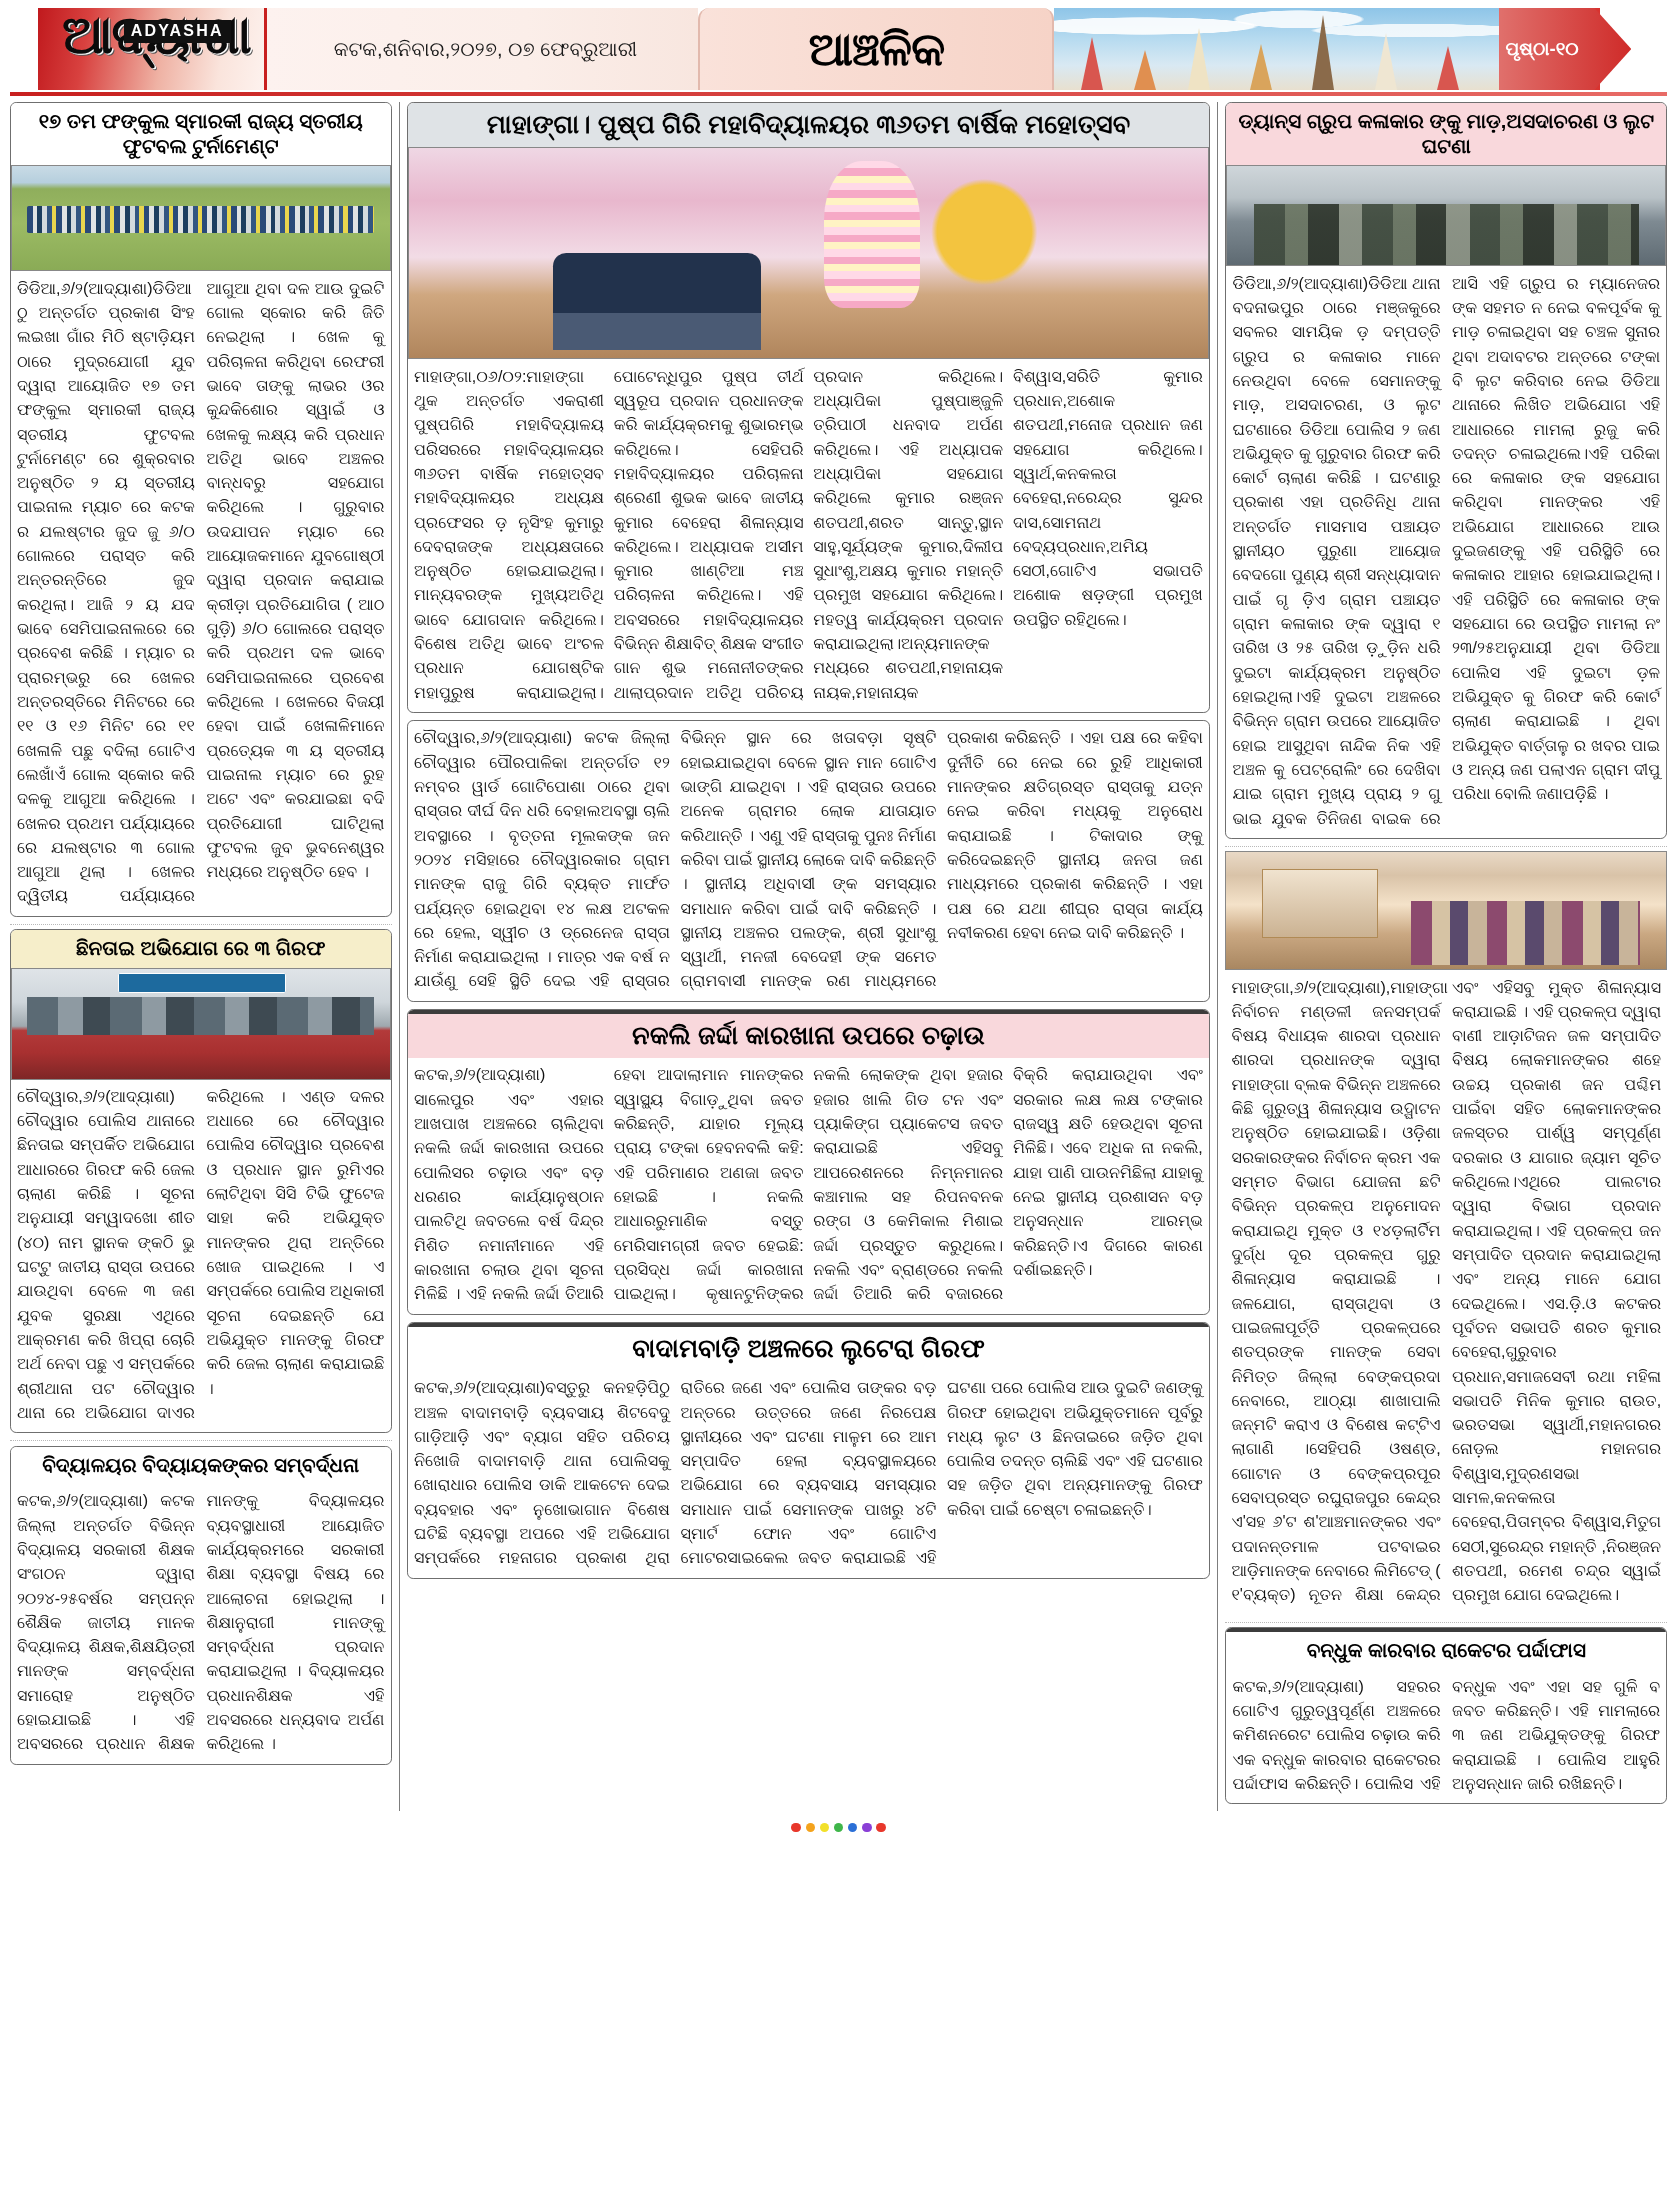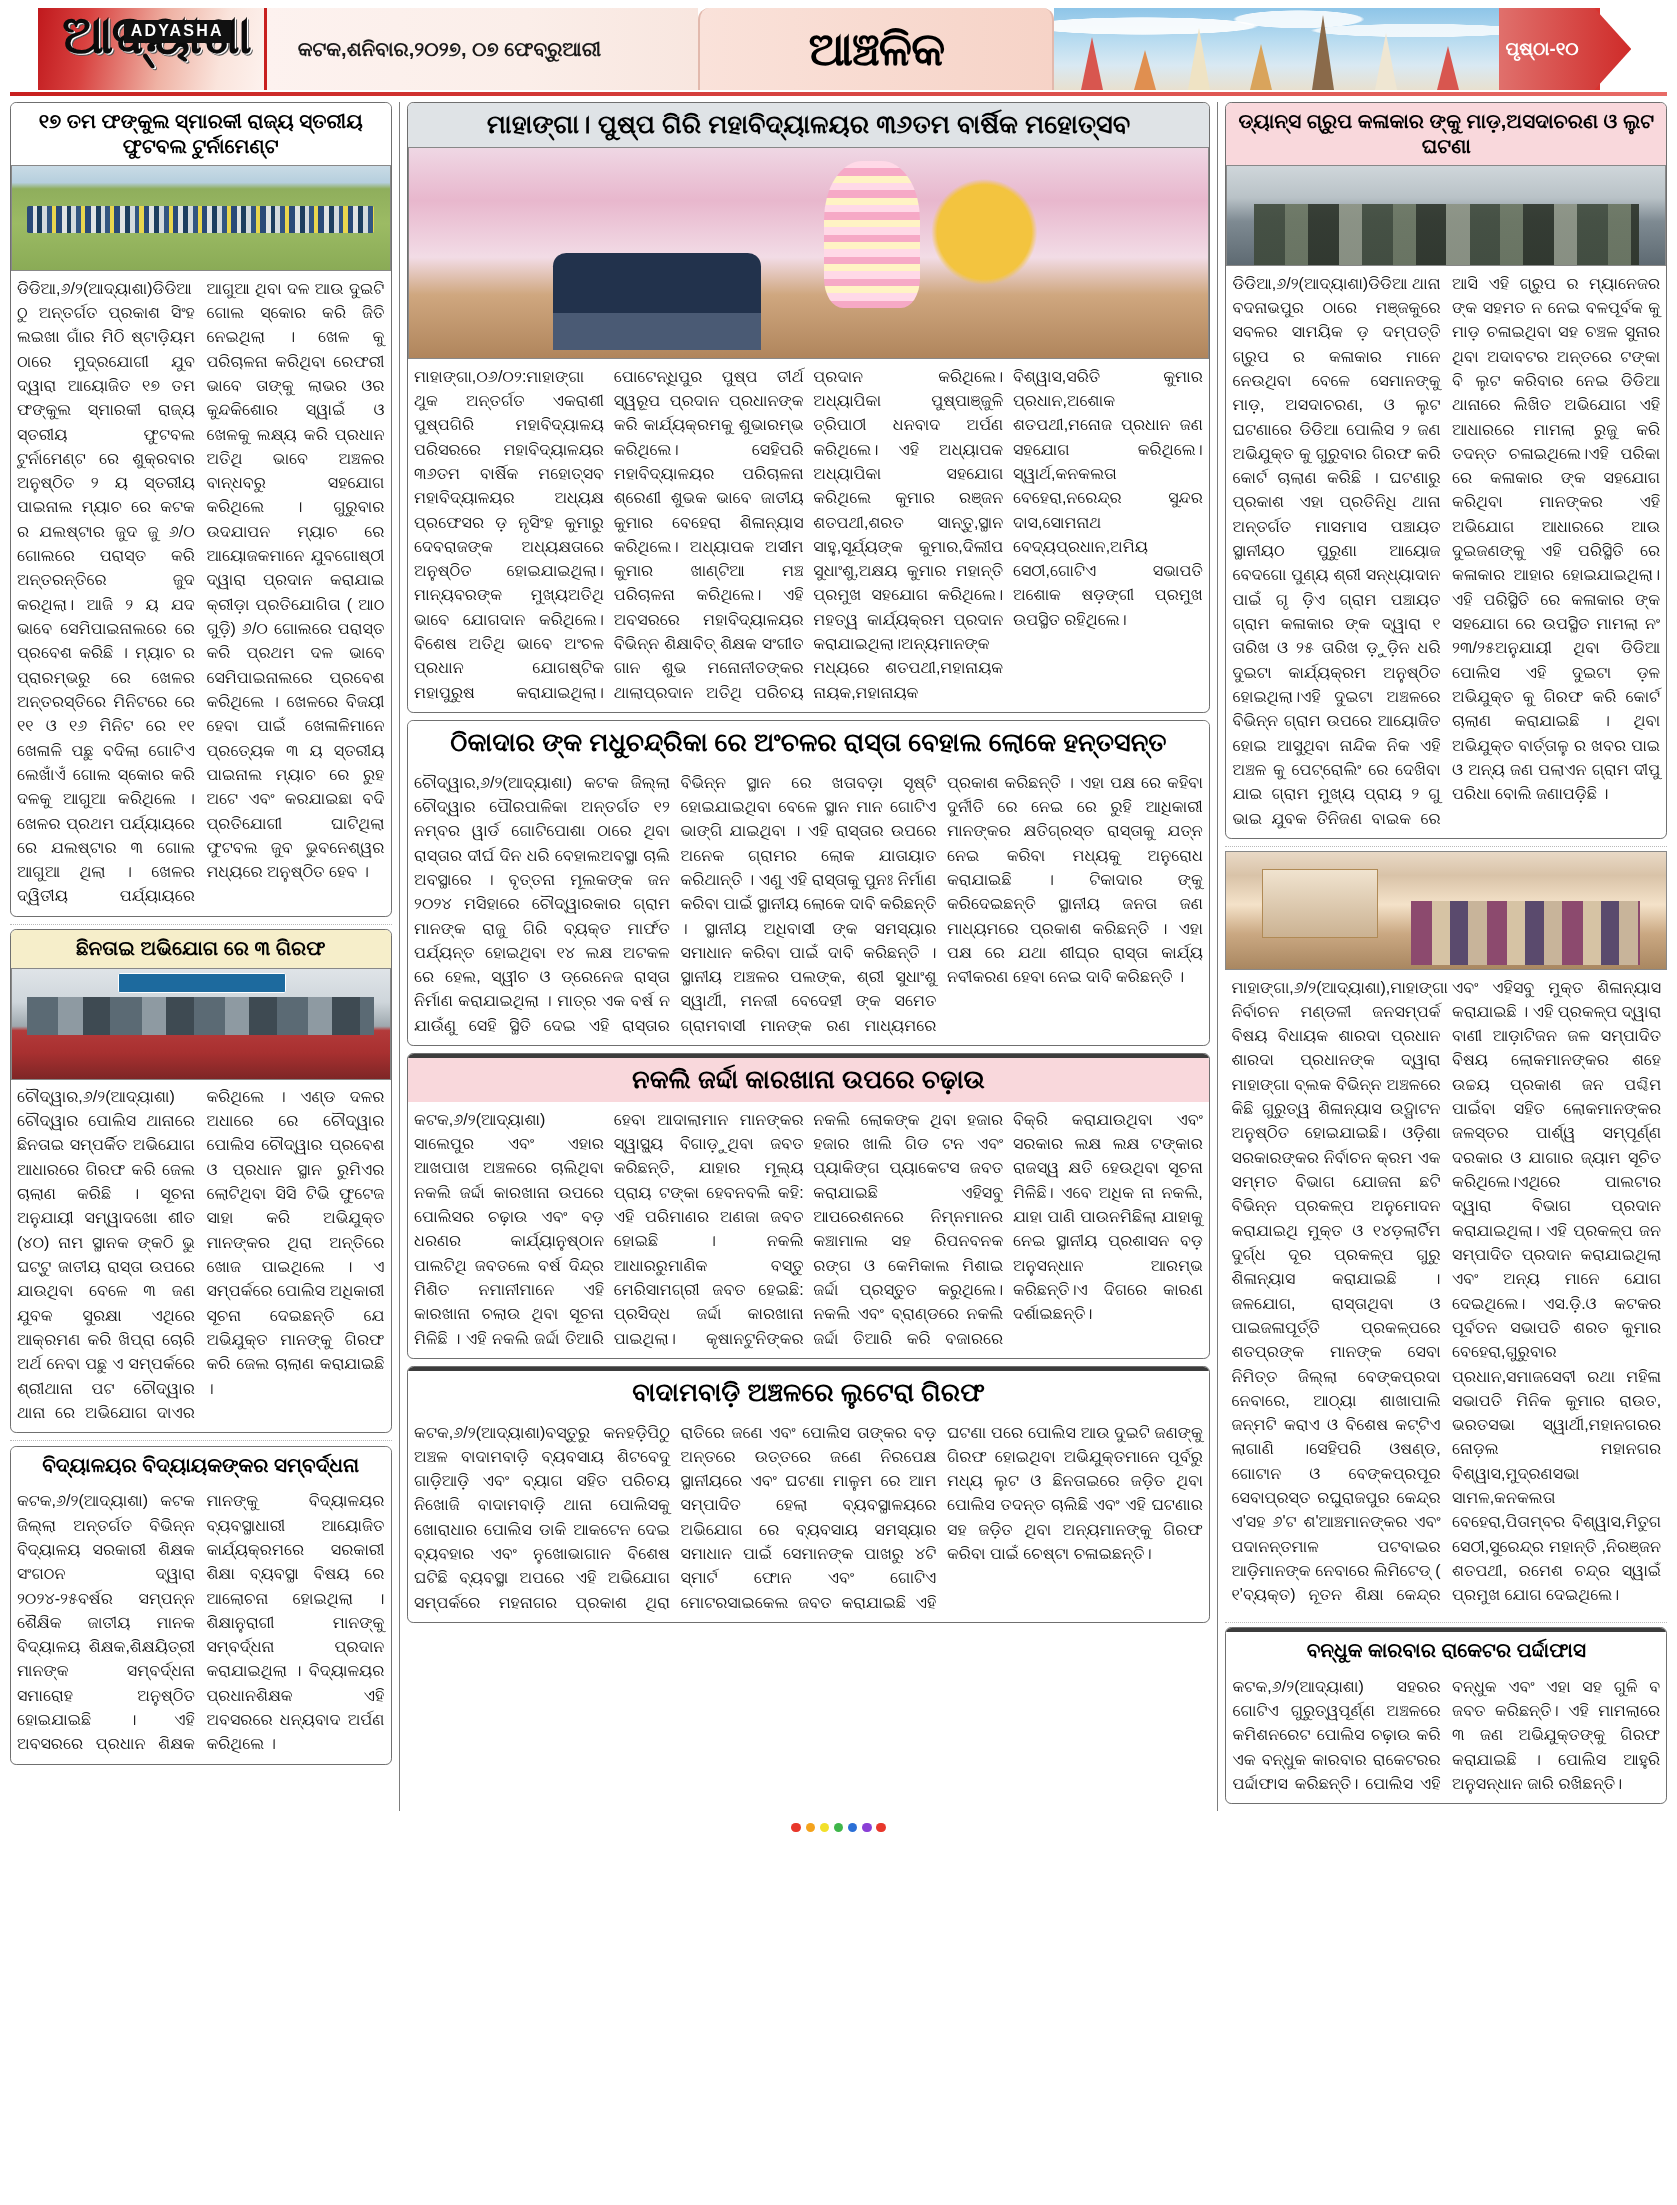--- a/index.html
+++ b/index.html
@@ -50,21 +50,21 @@
     font-size: 16px; letter-spacing: 2.2px; font-weight: bold;
     padding: 2.6px 7px;
   }
   .mast-date-wrap {
     flex: 1;
     background: linear-gradient(90deg,#fdf2ef 0%, #fbeee9 60%, #f8e6df 100%);
     display:flex; align-items:center; justify-content:flex-start;
     padding-left: 31px;
   }
   .mast-date {
-    font-size: 20px; font-weight: bold; color:#1a1a1a;
+    font-size: 20px; font-weight: normal; color:#1a1a1a;margin-left:36px;
   }
   .mast-ang {
     width: 356px;
     background: linear-gradient(90deg,#fae2da 0%, #f6d3c7 100%);
     border-left: 2.2px solid #e2b9ad;
     border-right: 2.2px solid #e2b9ad;
     border-radius: 11.5px 11.5px 0 0;
     display:flex; align-items:center; justify-content:center;text-align:right;
   }
   .mast-ang span {
@@ -298,21 +298,20 @@
 
     <div class="col-mid">
 
       <div class="block">
         <div class="hl hl-grey hl-l">ମାହାଙ୍ଗା। ପୁଷ୍ପ ଗିରି ମହାବିଦ୍ୟାଳୟର ୩୬ତମ ବାର୍ଷିକ ମହୋତ୍ସବ</div>
         <div class="photo ph-stage" style="height:212px;"></div>
         <div class="body-text cols-4 pad">ମାହାଙ୍ଗା,୦୬/୦୨:ମାହାଙ୍ଗା ଥୁକ ଅନ୍ତର୍ଗତ ଏକରାଶୀ ପୁଷ୍ପଗିରି ମହାବିଦ୍ୟାଳୟ ପରିସରରେ ମହାବିଦ୍ୟାଳୟର ୩୬ତମ ବାର୍ଷିକ ମହୋତ୍ସବ ମହାବିଦ୍ୟାଳୟର ଅଧ୍ୟକ୍ଷ ପ୍ରଫେସର ଡ଼ ନୃସିଂହ କୁମାରୁ ଦେବରାଜଙ୍କ ଅଧ୍ୟକ୍ଷତାରେ ଅନୁଷ୍ଠିତ ହୋଇଯାଇଥିଲା। ମାନ୍ୟବରଙ୍କ ମୁଖ୍ୟଅତିଥି ଭାବେ ଯୋଗଦାନ କରିଥିଲେ। ବିଶେଷ ଅତିଥି ଭାବେ ଅଂଚଳ ପ୍ରଧାନ ଯୋଗଷ୍ଟିକ ମହାପୁରୁଷ କରାଯାଇଥିଲା। ପୋଟେନ୍ଧିପୁର ପୁଷ୍ପ ତୀର୍ଥ ସ୍ୱରୂପ ପ୍ରଦାନ ପ୍ରଧାନଙ୍କ କରି କାର୍ଯ୍ୟକ୍ରମକୁ ଶୁଭାରମ୍ଭ କରିଥିଲେ। ସେହିପରି ମହାବିଦ୍ୟାଳୟର ପରିଚାଳନା ଶ୍ରେଣୀ ଶୁଭକ ଭାବେ ଜାତୀୟ କୁମାର ବେହେରା ଶିଳାନ୍ୟାସ କରିଥିଲେ। ଅଧ୍ୟାପକ ଅସୀମ କୁମାର ଖାଣ୍ଟିଆ ମଞ୍ଚ ପରିଚାଳନା କରିଥିଲେ। ଏହି ଅବସରରେ ମହାବିଦ୍ୟାଳୟର ବିଭିନ୍ନ ଶିକ୍ଷାବିତ୍ ଶିକ୍ଷକ ସଂଗୀତ ଗାନ ଶୁଭ ମନୋନୀତଙ୍କର ଥାଲାପ୍ରଦାନ ଅତିଥି ପରିଚୟ ପ୍ରଦାନ କରିଥିଲେ। ଅଧ୍ୟାପିକା ପୁଷ୍ପାଞ୍ଜୁଳି ତ୍ରିପାଠୀ ଧନବାଦ ଅର୍ପଣ କରିଥିଲେ। ଏହି ଅଧ୍ୟାପକ ଅଧ୍ୟାପିକା ସହଯୋଗ କରିଥିଲେ କୁମାର ରଞ୍ଜନ ଶତପଥୀ,ଶରତ ସାନ୍ତୁ,ସ୍ଥାନ ସାହୁ,ସୂର୍ଯ୍ୟଙ୍କ କୁମାର,ଦିଲୀପ ସୁଧାଂଶୁ,ଅକ୍ଷୟ କୁମାର ମହାନ୍ତି ପ୍ରମୁଖ ସହଯୋଗ କରିଥିଲେ। ମହତ୍ୱ କାର୍ଯ୍ୟକ୍ରମ ପ୍ରଦାନ କରାଯାଇଥିଲା।ଅନ୍ୟମାନଙ୍କ ମଧ୍ୟରେ ଶତପଥୀ,ମହାନାୟକ ନାୟକ,ମହାନାୟକ ବିଶ୍ୱାସ,ସରିତି କୁମାର ପ୍ରଧାନ,ଅଶୋକ ଶତପଥୀ,ମନୋଜ ପ୍ରଧାନ ଜଣ ସହଯୋଗ କରିଥିଲେ। ସ୍ୱାର୍ଥ,କନକଲତା ବେହେରା,ନରେନ୍ଦ୍ର ସୁନ୍ଦର ଦାସ,ସୋମନାଥ ବେଦ୍ୟପ୍ରଧାନ,ଅମିୟ ସେଠୀ,ଗୋଟିଏ ସଭାପତି ଅଶୋକ ଷଡ଼ଙ୍ଗୀ ପ୍ରମୁଖ ଉପସ୍ଥିତ ରହିଥିଲେ।</div>
       </div>
 
       <div class="block">
-        <div class="hl hl-white hl-l">ଠିକାଦାର ଙ୍କ ମଧୁଚନ୍ଦ୍ରିକା ରେ ଅଂଚଳର ରାସ୍ତା ବେହାଲ ଲୋକେ ହନ୍ତସନ୍ତ</div>
         <div class="body-text cols-3 pad">ଚୌଦ୍ୱାର,୬/୨(ଆଦ୍ୟାଶା) କଟକ ଜିଲ୍ଲା ଚୌଦ୍ୱାର ପୌରପାଳିକା ଅନ୍ତର୍ଗତ ୧୨ ନମ୍ବର ୱାର୍ଡ ଗୋଟିପୋଶା ଠାରେ ଥିବା ରାସ୍ତାର ଦୀର୍ଘ ଦିନ ଧରି ବେହାଲଅବସ୍ଥା ଚାଲି ଅବସ୍ଥାରେ । ବୃତ୍ତନା ମୂଲକଙ୍କ ଜନ ୨୦୨୪ ମସିହାରେ ଚୌଦ୍ୱାରକାର ଗ୍ରାମ ମାନଙ୍କ ରାଜୁ ଗିରି ବ୍ୟକ୍ତ ମାର୍ଫତ ପର୍ଯ୍ୟନ୍ତ ହୋଇଥିବା ୧୪ ଲକ୍ଷ ଅଟକଳ ରେ ହେଲ, ସ୍ୱୀଚ ଓ ଡ୍ରେନେଜ ରାସ୍ତା ନିର୍ମାଣ କରାଯାଇଥିଲା । ମାତ୍ର ଏକ ବର୍ଷ ନ ଯାଉଁଣୁ ସେହି ସ୍ଥିତି ଦେଇ ଏହି ରାସ୍ତାର ବିଭିନ୍ନ ସ୍ଥାନ ରେ ଖତାବଡ଼ା ସୃଷ୍ଟି ହୋଇଯାଇଥିବା ବେଳେ ସ୍ଥାନ ମାନ ଗୋଟିଏ ଭାଙ୍ଗି ଯାଇଥିବା । ଏହି ରାସ୍ତାର ଉପରେ ଅନେକ ଗ୍ରାମର ଲୋକ ଯାତାୟାତ କରିଥାନ୍ତି । ଏଣୁ ଏହି ରାସ୍ତାକୁ ପୁନଃ ନିର୍ମାଣ କରିବା ପାଇଁ ସ୍ଥାନୀୟ ଲୋକେ ଦାବି କରିଛନ୍ତି । ସ୍ଥାନୀୟ ଅଧିବାସୀ ଙ୍କ ସମସ୍ୟାର ସମାଧାନ କରିବା ପାଇଁ ଦାବି କରିଛନ୍ତି । ସ୍ଥାନୀୟ ଅଞ୍ଚଳର ପଲଙ୍କ, ଶ୍ରୀ ସୁଧାଂଶୁ ସ୍ୱାର୍ଥୀ, ମନଜୀ ବେଦେହୀ ଙ୍କ ସମେତ ଗ୍ରାମବାସୀ ମାନଙ୍କ ରଣ ମାଧ୍ୟମରେ ପ୍ରକାଶ କରିଛନ୍ତି । ଏହା ପକ୍ଷ ରେ କହିବା ଦୁର୍ନୀତି ରେ ନେଇ ରେ ରୁହି ଆଧିକାରୀ ମାନଙ୍କର କ୍ଷତିଗ୍ରସ୍ତ ରାସ୍ତାକୁ ଯତ୍ନ ନେଇ କରିବା ମଧ୍ୟକୁ ଅନୁରୋଧ କରାଯାଇଛି । ଟିକାଦାର ଙ୍କୁ କରିଦେଇଛନ୍ତି ସ୍ଥାନୀୟ ଜନତା ଜଣ ମାଧ୍ୟମରେ ପ୍ରକାଶ କରିଛନ୍ତି । ଏହା ପକ୍ଷ ରେ ଯଥା ଶୀଘ୍ର ରାସ୍ତା କାର୍ଯ୍ୟ ନବୀକରଣ ହେବା ନେଇ ଦାବି କରିଛନ୍ତି ।</div>
       </div>
 
       <div class="block">
         <div class="topbar-dark"></div>
         <div class="hl hl-pink hl-l">ନକଲି ଜର୍ଦ୍ଦା କାରଖାନା ଉପରେ ଚଢ଼ାଉ</div>
         <div class="body-text cols-4 pad">କଟକ,୬/୨(ଆଦ୍ୟାଶା) ସାଲେପୁର ଏବଂ ଏହାର ଆଖପାଖ ଅଞ୍ଚଳରେ ଚାଲିଥିବା ନକଲି ଜର୍ଦ୍ଦା କାରଖାନା ଉପରେ ପୋଲିସର ଚଢ଼ାଉ ଏବଂ ବଡ଼ ଧରଣର କାର୍ଯ୍ୟାନୁଷ୍ଠାନ ପାଲଟିଥି ଜବତଲେ ବର୍ଷ ଦିନ୍ଦ୍ର ମିଶିତ ନମାନୀମାନେ ଏହି କାରଖାନା ଚଲାଉ ଥିବା ସୂଚନା ମିଳିଛି । ଏହି ନକଲି ଜର୍ଦ୍ଦା ତିଆରି ହେବା ଆଦାଲାମାନ ମାନଙ୍କର ସ୍ୱାସ୍ଥ୍ୟ ବିଗାଡ଼ୁଥିବା ଜବତ କରିଛନ୍ତି, ଯାହାର ମୂଲ୍ୟ ପ୍ରାୟ ଟଙ୍କା ହେବନବଲି କହି: ଏହି ପରିମାଣର ଅଣଜା ଜବତ ହୋଇଛି । ନକଲି ଆଧାରରୁମାଣିକ ବସ୍ତୁ ମେରିସାମଗ୍ରୀ ଜବତ ହେଇଛି: ପ୍ରସିଦ୍ଧ ଜର୍ଦ୍ଦା କାରଖାନା ପାଇଥିଲା। କୃଷାନଟୁନିଙ୍କର ନକଲି ଲୋକଙ୍କ ଥିବା ହଜାର ହଜାର ଖାଲି ଗିଡ ଟନ ଏବଂ ପ୍ୟାକିଙ୍ଗ ପ୍ୟାକେଟସ ଜବତ କରାଯାଇଛି ଏହିସବୁ ଆପରେଶନରେ ନିମ୍ନମାନର କଞ୍ଚାମାଲ ସହ ରିପନବନକ ରଙ୍ଗ ଓ କେମିକାଲ ମିଶାଇ ଜର୍ଦ୍ଦା ପ୍ରସ୍ତୁତ କରୁଥିଲେ।ନକଲି ଏବଂ ବ୍ରାଣ୍ଡରେ ନକଲି ଜର୍ଦ୍ଦା ତିଆରି କରି ବଜାରରେ ବିକ୍ରି କରାଯାଉଥିବା ଏବଂ ସରକାର ଲକ୍ଷ ଲକ୍ଷ ଟଙ୍କାର ରାଜସ୍ୱ କ୍ଷତି ହେଉଥିବା ସୂଚନା ମିଳିଛି। ଏବେ ଅଧିକ ନା ନକଲି, ଯାହା ପାଣି ପାଉନମିଛିଲା ଯାହାକୁ ନେଇ ସ୍ଥାନୀୟ ପ୍ରଶାସନ ବଡ଼ ଅନୁସନ୍ଧାନ ଆରମ୍ଭ କରିଛନ୍ତି।ଏ ଦିଗରେ କାରଣ ଦର୍ଶାଇଛନ୍ତି।</div>
       </div>
 
       <div class="block">

